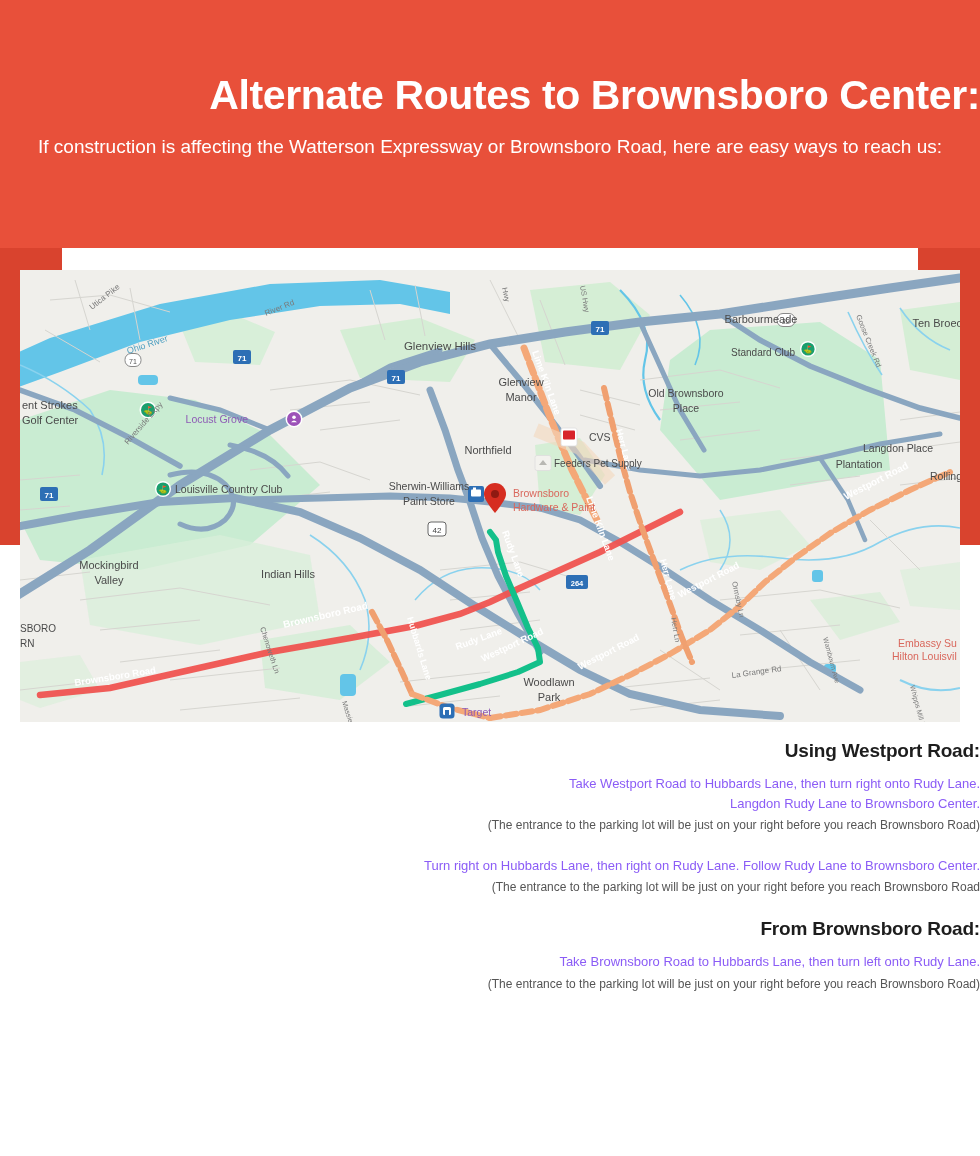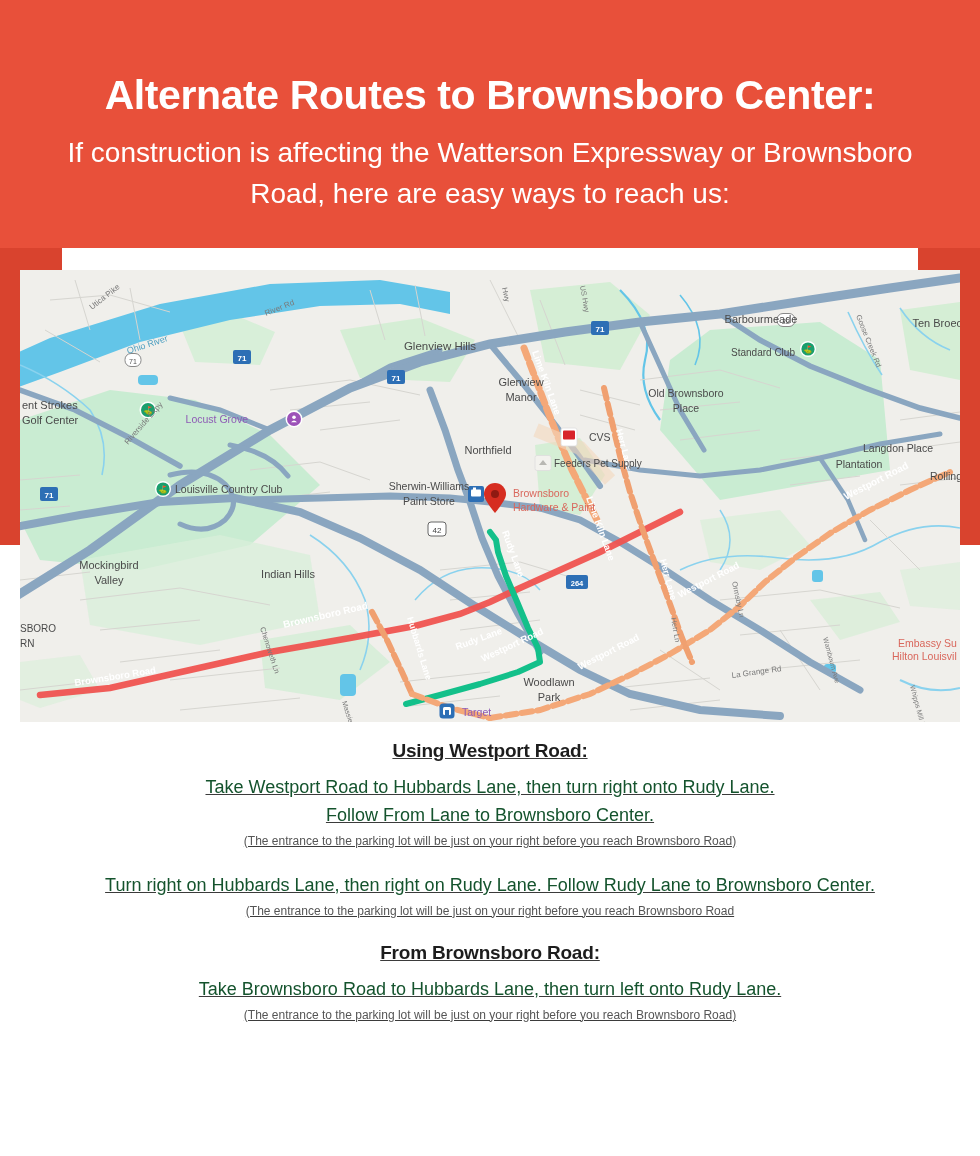--- a/index.html
+++ b/index.html
@@ -11,33 +11,33 @@
     position:relative;
   }
 
   
   .hero{
     position:absolute;left:0;top:0;width:980px;height:248px;
     background:#E8503A;
   }
   .hero-title{
     position:absolute;left:0;top:74px;width:980px;
-    text-align:center;
+    text-align:right;
     color:#ffffff;
     font-size:41px;
     font-weight:bold;
     letter-spacing:-0.4px;
     line-height:1.05;
     white-space:nowrap;
   }
   .hero-sub{
     position:absolute;left:0;top:133px;width:980px;
     text-align:center;
     color:#ffffff;
-    font-size:28px;
+    font-size:19px;
     font-weight:normal;
     line-height:1.45;
     padding:0 30px;
     box-sizing:border-box;
   }
 
   
   .red-left{
     position:absolute;left:0;top:248px;width:62px;height:297px;
     background:#D9432E;
@@ -51,34 +51,33 @@
   .map-wrap{
     position:absolute;left:20px;top:270px;width:940px;height:452px;
     overflow:hidden;
     background:#EDEDE8;
   }
   .map-svg{display:block;width:940px;height:452px;}
 
   
   .directions{
     position:absolute;left:0;top:740px;width:980px;
-    text-align:center;
+    text-align:right;
     color:#3b3b3b;
-    text-decoration:underline;
   }
   .dir-h1{
     font-size:19px;font-weight:bold;color:#1d1d1d;
     margin:0 0 12px 0;letter-spacing:-0.2px;
   }
   .dir-h2{
     font-size:17.5px;font-weight:bold;font-style:italic;color:#1d1d1d;
     margin:0 0 6px 0;
   }
   .dir-line{
-    font-size:18px;color:#14532d;line-height:1.55;margin:0;
+    font-size:13px;color:#8b5cf6;line-height:1.55;margin:0;
     font-weight:300;
   }
   .dir-note{
     font-size:12px;color:#555;line-height:1.5;margin:2px 0 0 0;
   }
   .blk{margin-bottom:22px;}
   .blk-last{margin-bottom:15px;}
   .gap-top{margin-top:16px;}
 </style>
 </head>
@@ -368,21 +367,21 @@
     </g>
   </svg>
 </div>
 
 <div class="directions">
 
   <div class="blk">
     <p class="dir-h1">Using Westport Road:</p>
 
     <p class="dir-line">Take Westport Road to Hubbards Lane, then turn right onto Rudy Lane.</p>
-    <p class="dir-line">Follow From Lane to Brownsboro Center.</p>
+    <p class="dir-line">Langdon Rudy Lane to Brownsboro Center.</p>
     <p class="dir-note">(The entrance to the parking lot will be just on your right before you reach Brownsboro Road)</p>
   </div>
 
   <div class="blk gap-top">
     <p class="dir-line">Turn right on Hubbards Lane, then right on Rudy Lane. Follow Rudy Lane to Brownsboro Center.</p>
     <p class="dir-note">(The entrance to the parking lot will be just on your right before you reach Brownsboro Road</p>
   </div>
 
   <div class="blk-last gap-top">
     <p class="dir-h1">From Brownsboro Road:</p>

